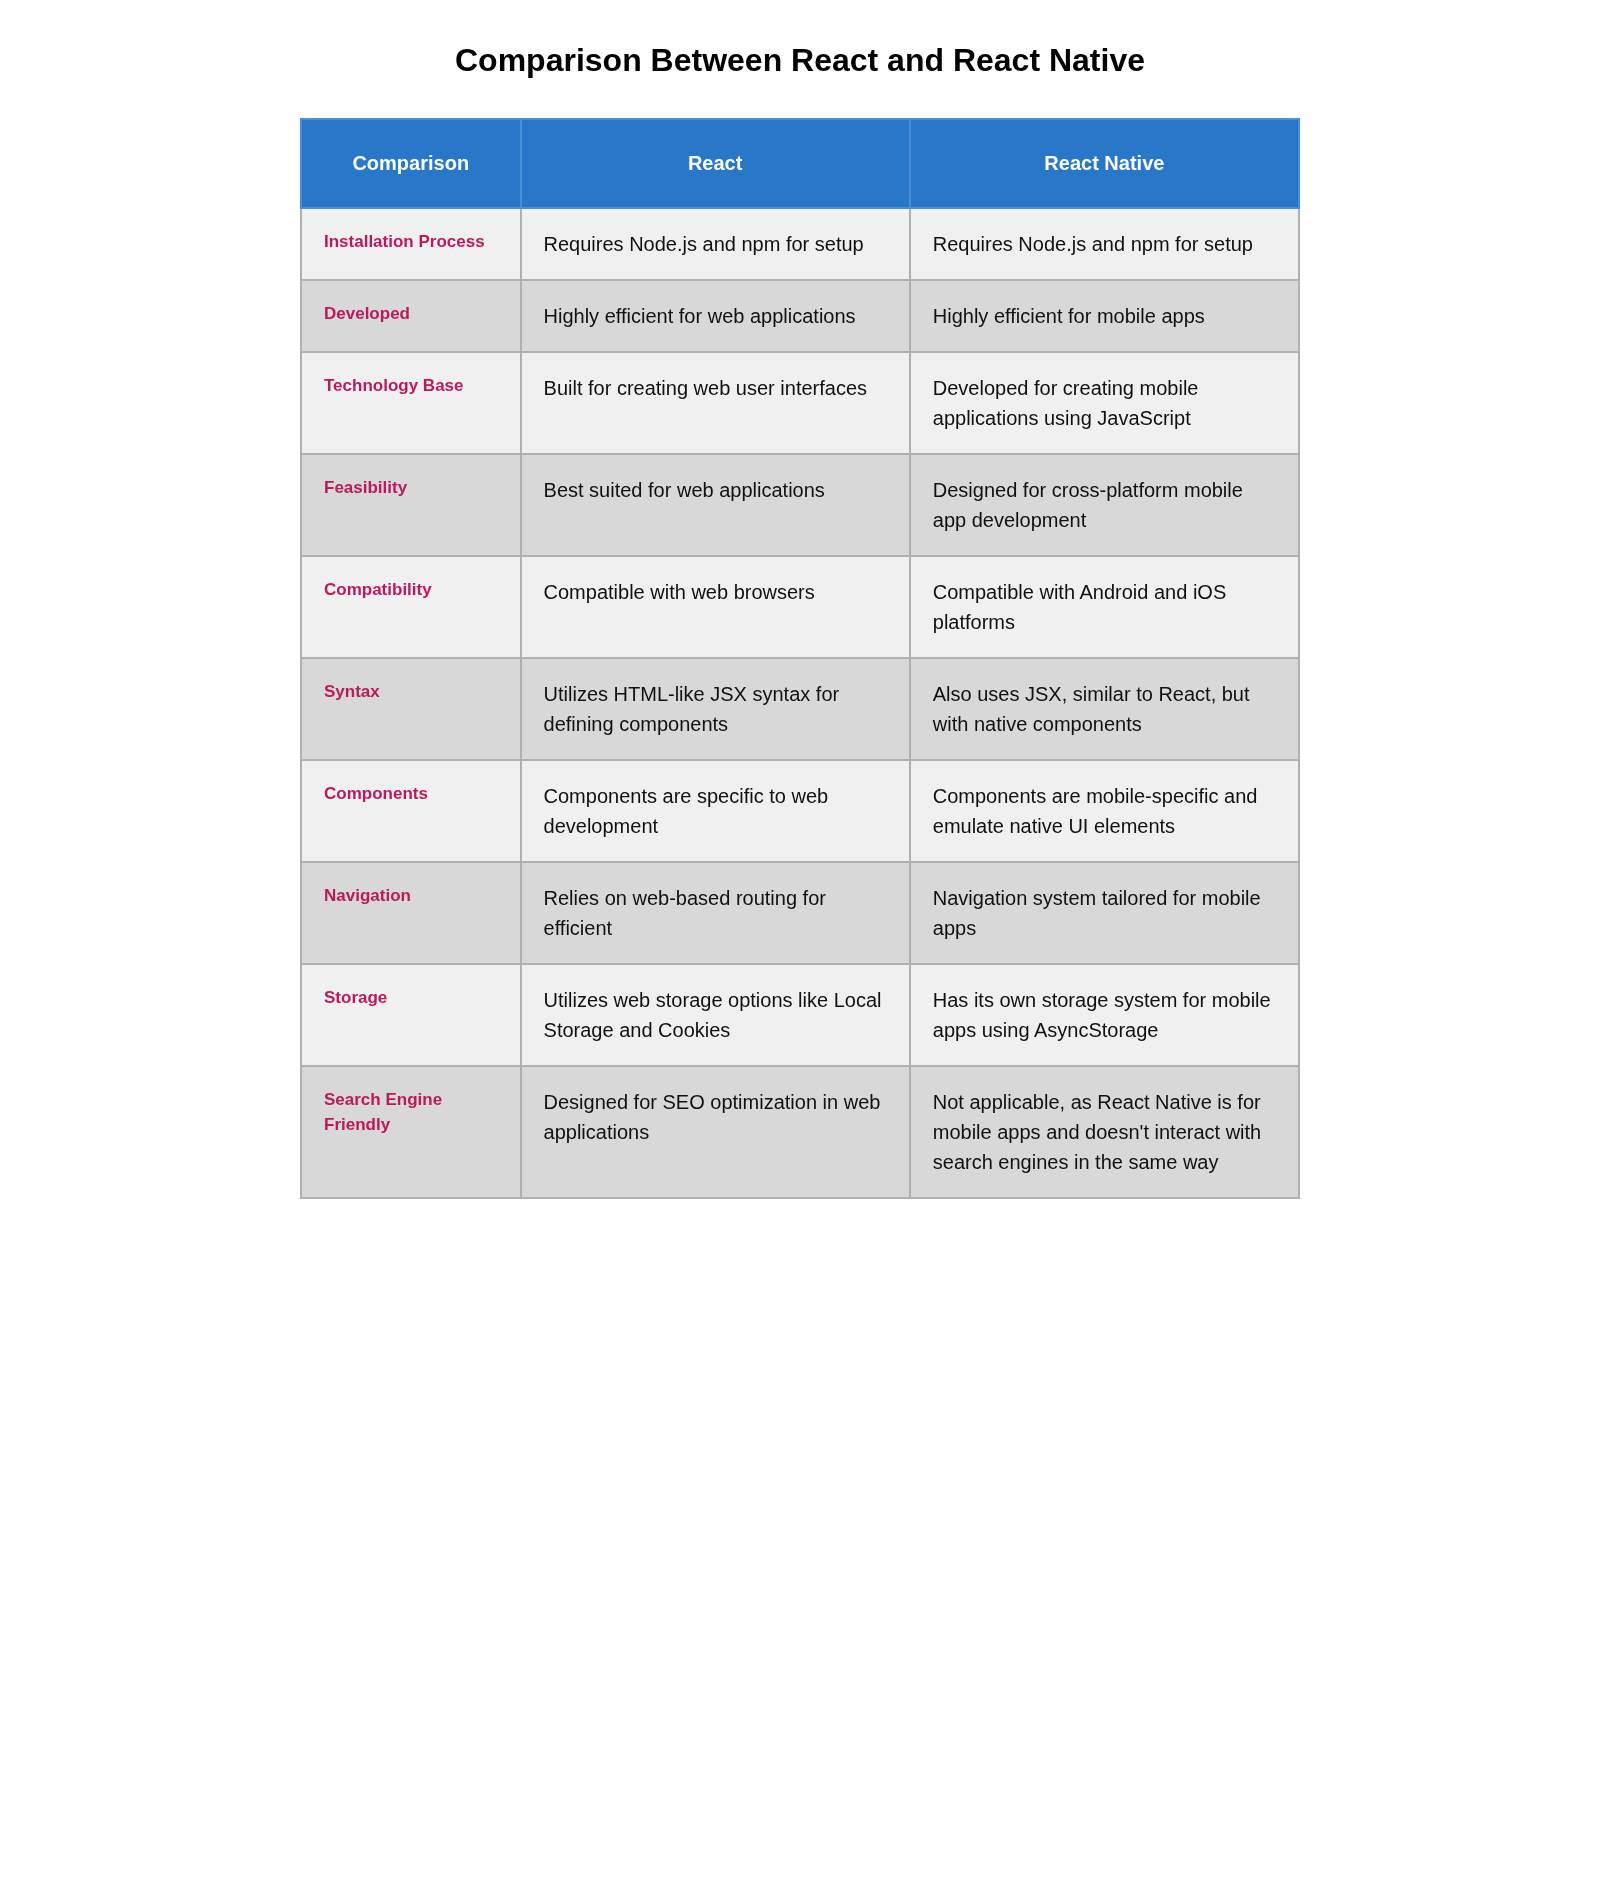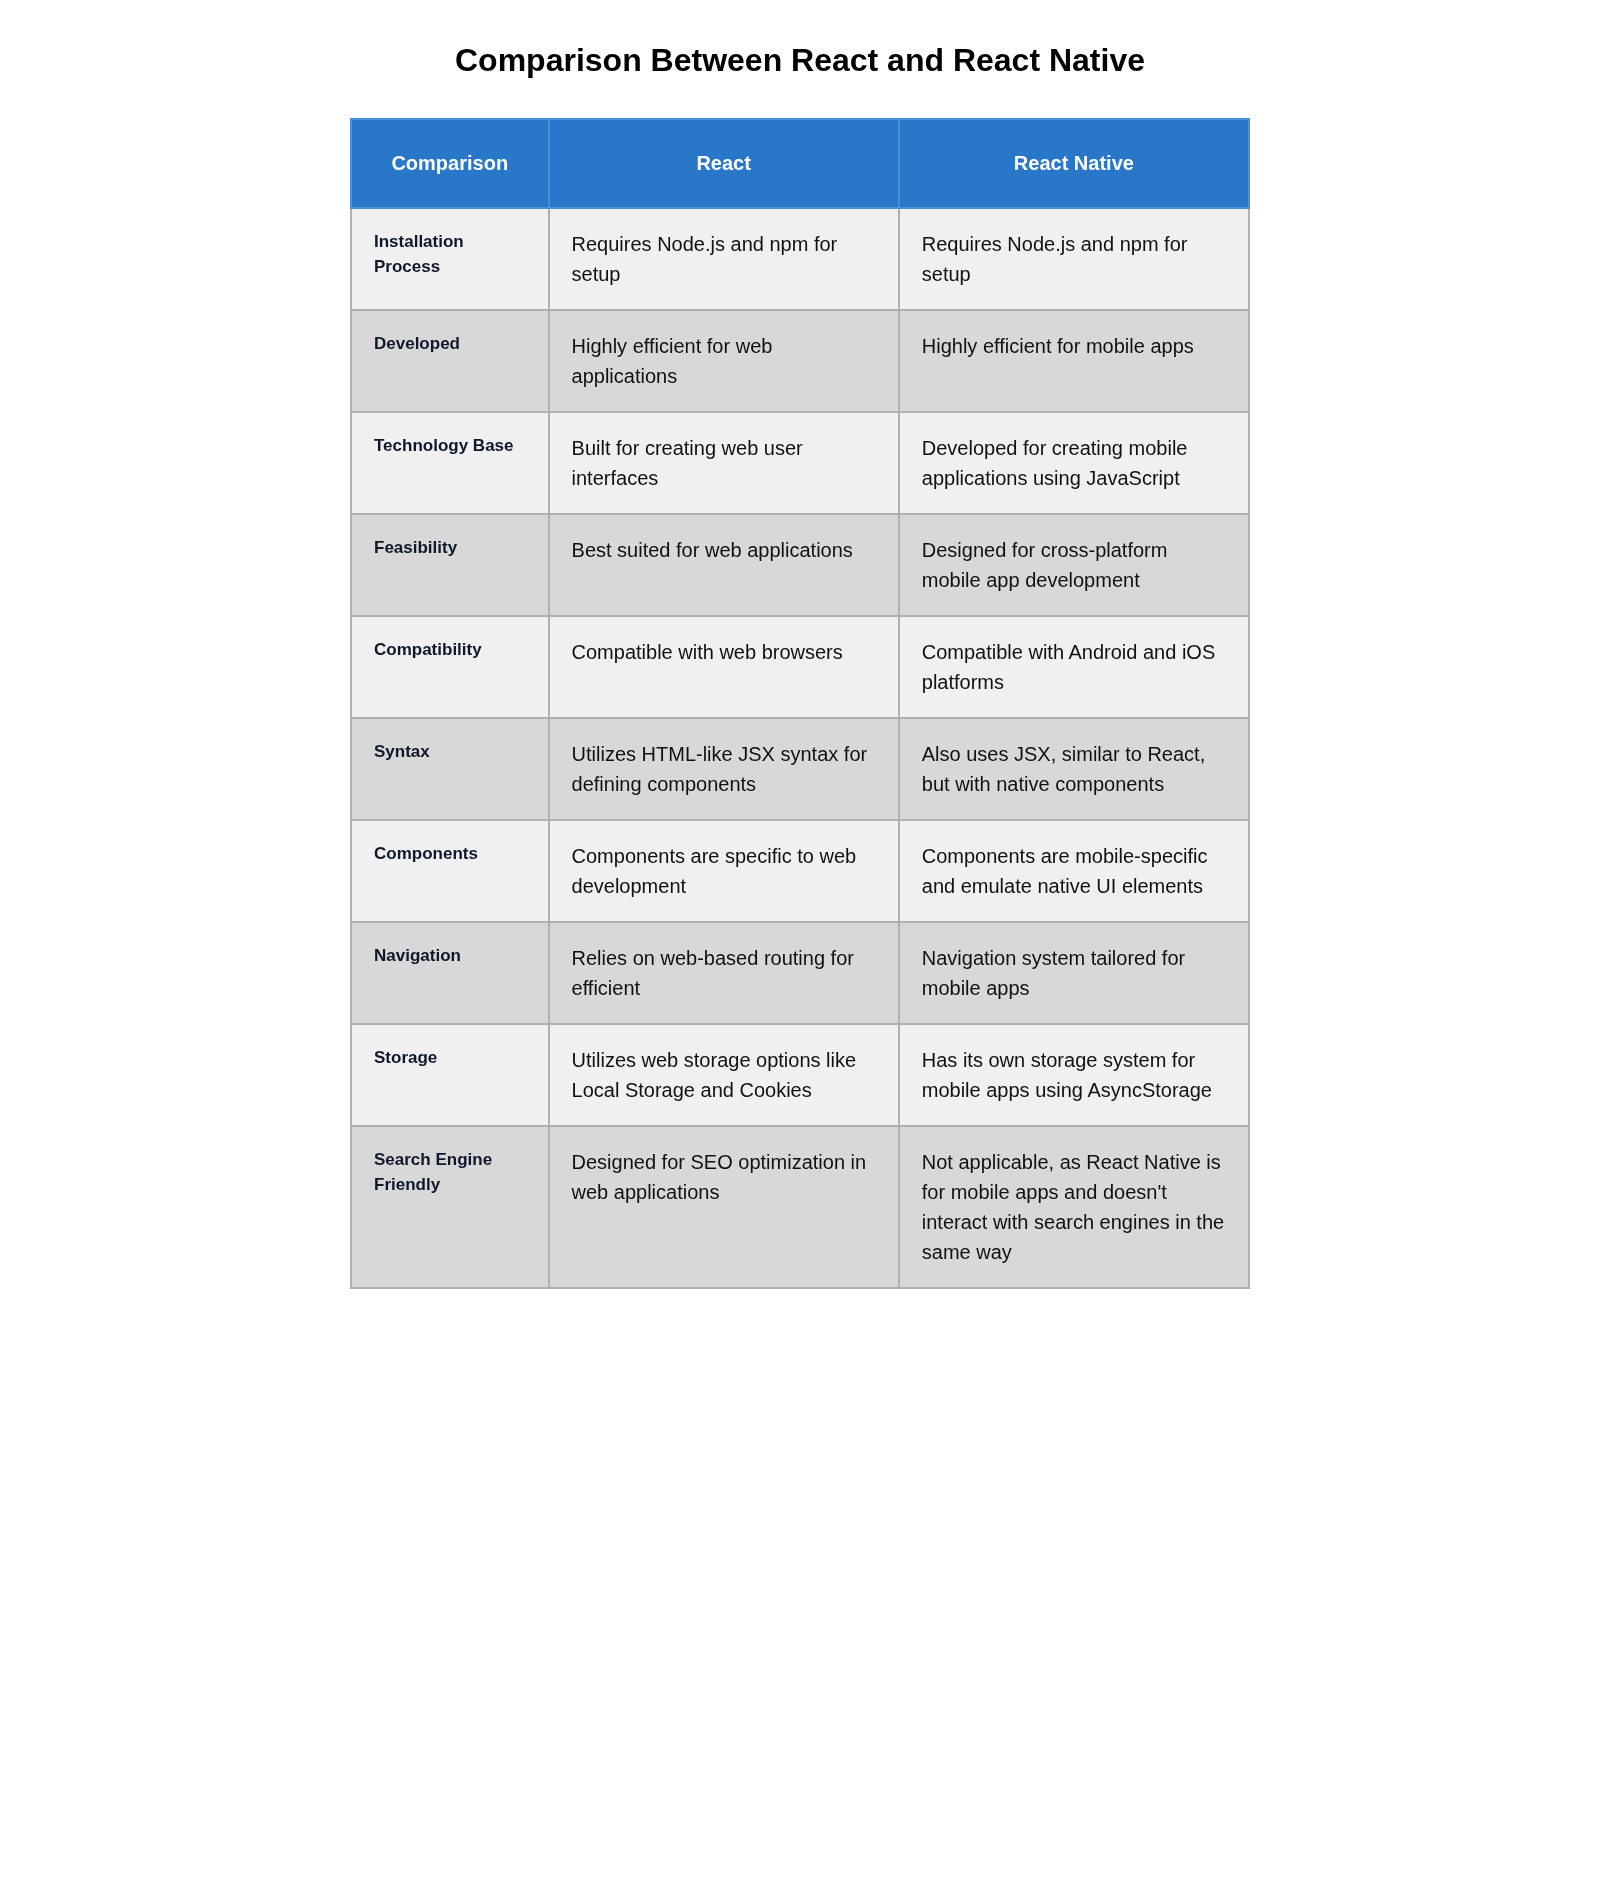--- a/index.html
+++ b/index.html
@@ -12,21 +12,21 @@
       font-family: Arial, sans-serif;
       background-color: #ffffff;
       display: flex;
       justify-content: center;
       align-items: flex-start;
       min-height: 1886px;
       padding: 40px 20px;
     }
 
     .page-container {
-      width: 900px;
+      width: 1000px;
       max-width: 100%;
     }
 
     .page-title {
       text-align: center;
       font-size: 32px;
       font-weight: bold;
       color: #000000;
       margin-bottom: 36px;
       line-height: 1.3;
@@ -73,21 +73,21 @@
       background-color: #f0f0f0;
     }
 
     .comparison-table tbody tr:nth-child(even) td {
       background-color: #d8d8d8;
     }
 
     .comparison-table tbody tr td:first-child {
       font-weight: bold;
       font-size: 17px;
-      color: #0f172a;
+      color: #be185d;
     }
 
     .comparison-table tbody tr td:nth-child(2),
     .comparison-table tbody tr td:nth-child(3) {
       color: #111111;
     }
   </style>
 </head>
 <body>
 

